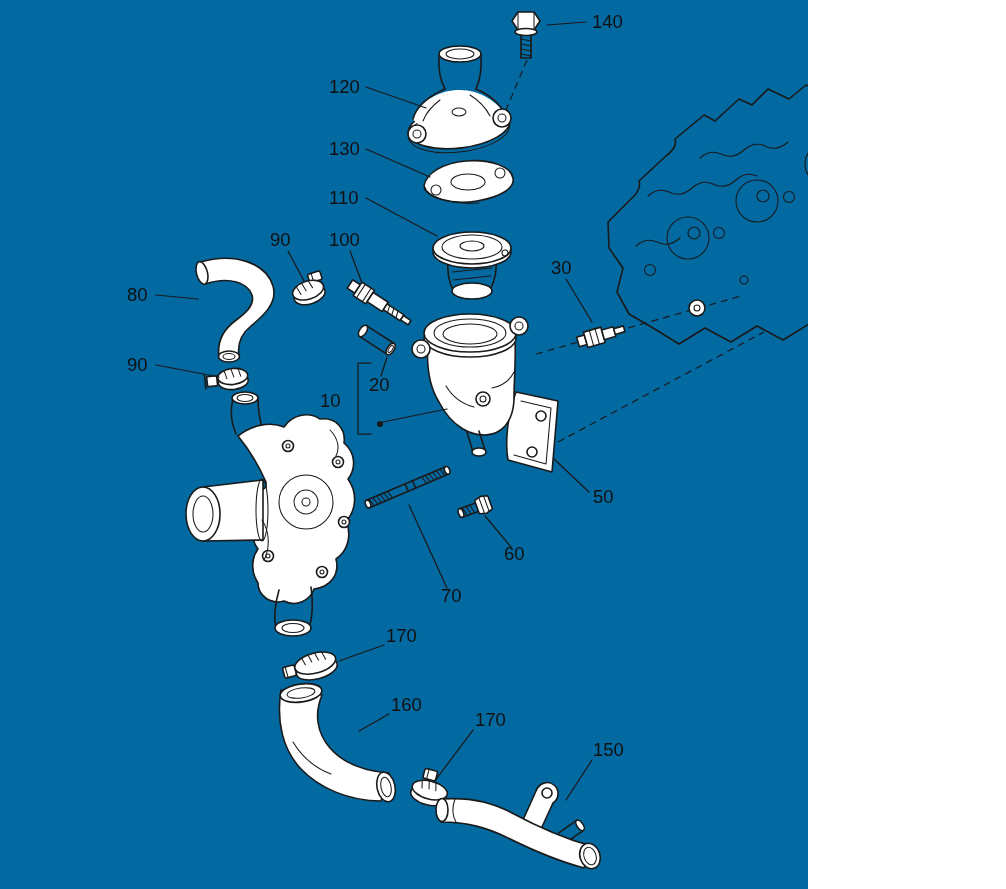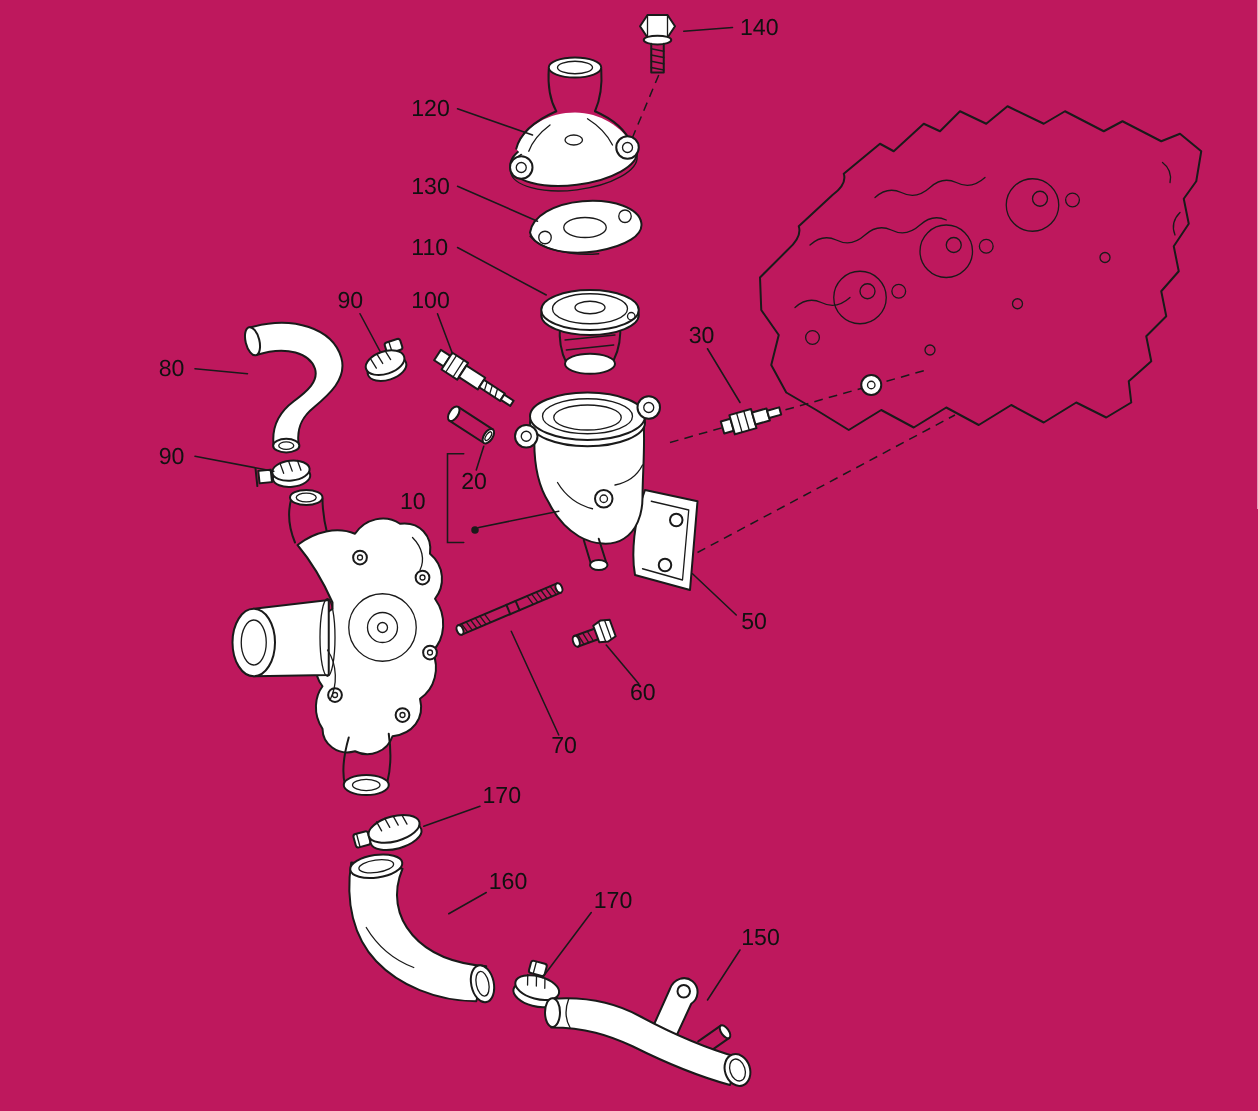--- a/index.html
+++ b/index.html
@@ -1,19 +1,19 @@
 <!DOCTYPE html>
 <html><head>
 <meta charset="utf-8">
 <style>
   html,body { margin:0; padding:0; background:#ffffff; }
   .canvas {
     position:relative;
-    width:1006px; height:889px;
-    background:#be185d;
+    width:808px; height:889px;
+    background:#0369a1;
     overflow:hidden;
     font-family:"Liberation Sans", sans-serif;
   }
   .canvas svg { display:block; width:1006px; height:889px; }
 
   
   .ol   { fill:none; stroke:#1a1a1a; stroke-width:1.6; stroke-linejoin:round; stroke-linecap:round; }
   .thin { fill:none; stroke:#1a1a1a; stroke-width:1.05; stroke-linejoin:round; stroke-linecap:round; }
   .fillw{ fill:#ffffff; stroke:#1a1a1a; stroke-width:1.6; stroke-linejoin:round; stroke-linecap:round; }
   .leader { fill:none; stroke:#1a1a1a; stroke-width:1.25; stroke-linecap:round; }

